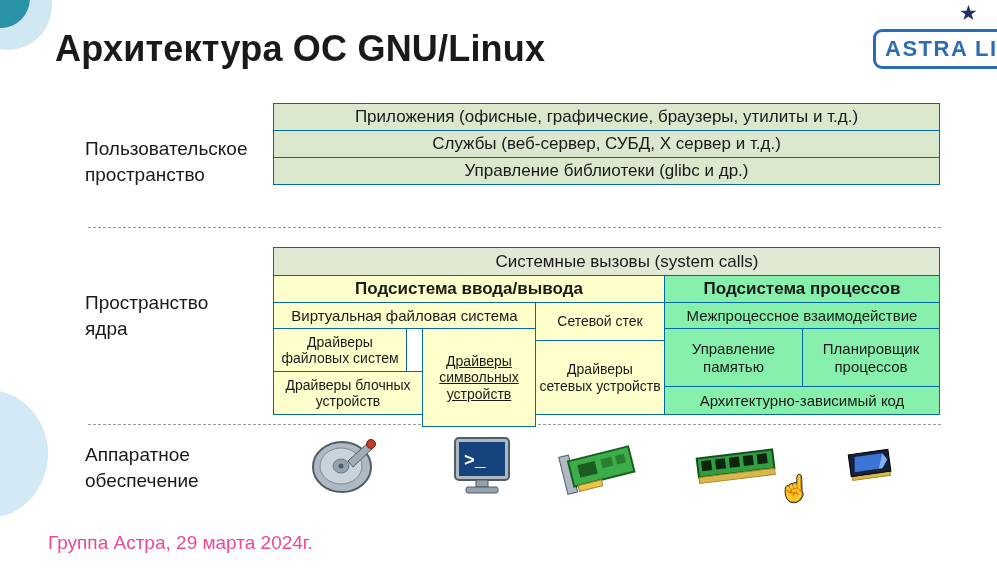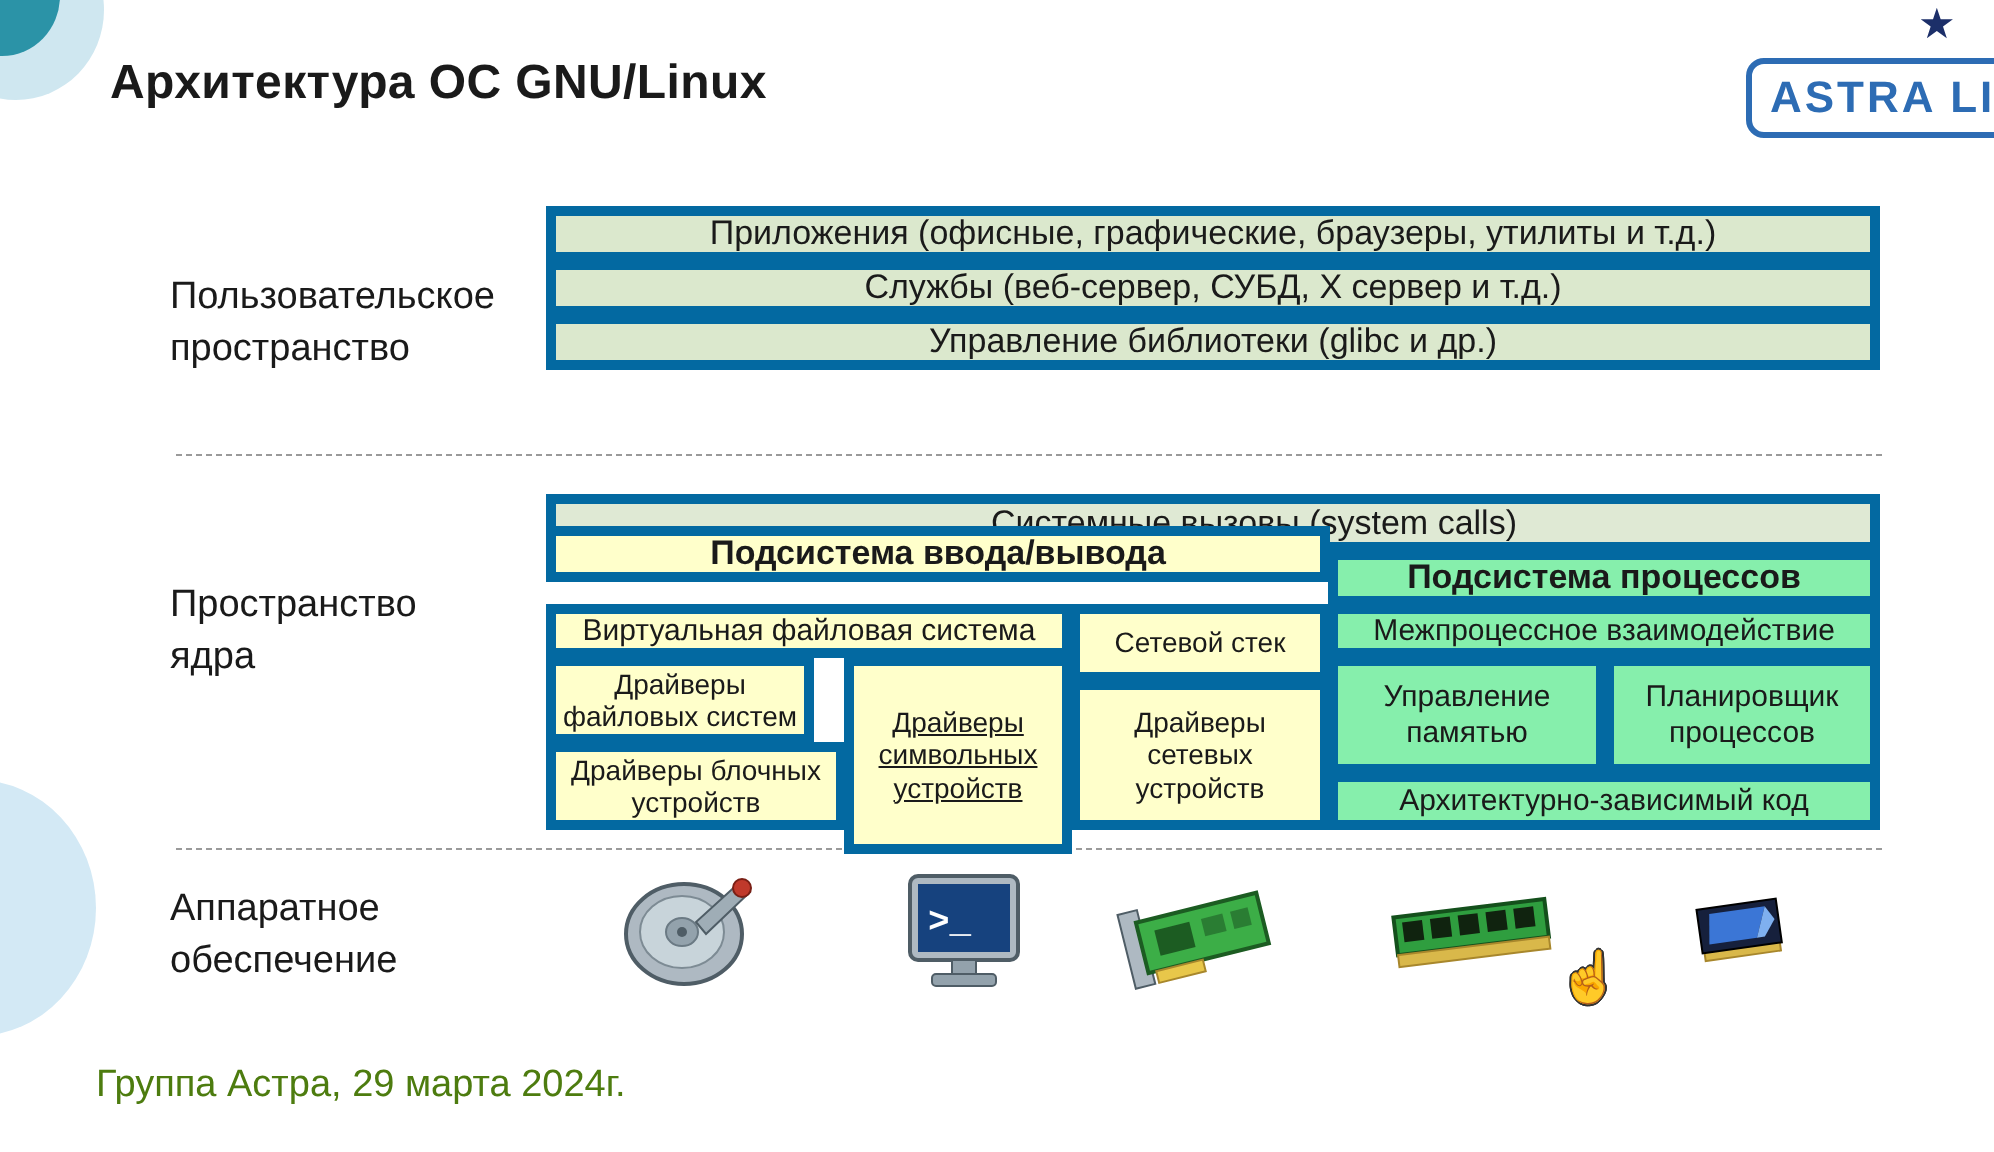--- a/index.html
+++ b/index.html
@@ -5,53 +5,53 @@
   html,body{margin:0;padding:0;background:#e8e8e8;}
   .slide{
     position:relative;width:997px;height:576px;background:#ffffff;
     overflow:hidden;font-family:"Liberation Sans", sans-serif;color:#1a1a1a;
   }
   
   .corner-light{position:absolute;left:-36px;top:-40px;width:88px;height:90px;border-radius:50%;background:#cfe7f0;}
   .corner-teal{position:absolute;left:-28px;top:-32px;width:58px;height:60px;border-radius:50%;background:#2b93a7;}
   .left-blob{position:absolute;left:-72px;top:390px;width:120px;height:128px;border-radius:50%;background:#d3e9f5;}
 
-  .title{position:absolute;left:55px;top:28px;font-size:24px;font-weight:bold;letter-spacing:.2px;}
+  .title{position:absolute;left:55px;top:28px;font-size:36px;font-weight:bold;letter-spacing:.2px;}
 
   
   .logo-box{position:absolute;left:873px;top:29px;width:150px;height:40px;background:#fff;
     border:3px solid #2d6cb4;border-radius:9px;display:flex;align-items:center;padding-left:9px;box-sizing:border-box;}
   .logo-text{color:#2d6cb4;font-weight:bold;font-size:22px;letter-spacing:1.5px;}
   .logo-star{position:absolute;left:959px;top:2px;font-size:21px;color:#1c2f69;line-height:1;}
 
   .side-label{position:absolute;font-size:19px;line-height:1.35;white-space:pre-line;}
   .lbl-user{left:85px;top:136px;width:200px;}
   .lbl-kernel{left:85px;top:290px;width:200px;}
   .lbl-hw{left:85px;top:442px;width:200px;}
 
   .dash{position:absolute;left:88px;width:853px;border-top:1px dashed #9a9a9a;height:0;}
   .dash1{top:227px;}
   .dash2{top:424px;}
 
   .cell{position:absolute;display:flex;align-items:center;justify-content:center;text-align:center;
-    border:5px solid #0369a1;box-sizing:border-box;line-height:1.15;padding:1px 3px;}
+    border:1px solid #0369a1;box-sizing:border-box;line-height:1.15;padding:1px 3px;}
   .green{background:#dbe8cd;}
   .sage{background:#dfe9d4;}
   .yellow{background:#ffffcb;}
   .pink{background:#86efac;}
   .f17{font-size:17px;}
   .f15{font-size:15px;}
   .f14{font-size:14px;}
   .hdr{font-weight:bold;font-size:17px;}
 
   .hw-icon{position:absolute;}
   .cursor{position:absolute;left:779px;top:474px;font-size:25px;color:#ffffff;
     text-shadow:-1px 0 0 #333,1px 0 0 #333,0 -1px 0 #333,0 1px 0 #333;}
 
-  .footer{position:absolute;left:48px;top:532px;font-size:19px;color:#4d7c0f;}
+  .footer{position:absolute;left:48px;top:532px;font-size:19px;color:#ec4899;}
 </style>
 </head>
 <body>
 
 <div class="slide">
 
   <div class="corner-light"></div>
   <div class="corner-teal"></div>
   <div class="left-blob"></div>
 
@@ -71,21 +71,21 @@
 
   <div class="dash dash1"></div>
   <div class="dash dash2"></div>
 
   <div class="cell green f17" style="left:273px;top:103px;width:667px;height:28px;">Приложения (офисные, графические, браузеры, утилиты и т.д.)</div>
   <div class="cell green f17" style="left:273px;top:130px;width:667px;height:28px;">Службы (веб-сервер, СУБД, X сервер и т.д.)</div>
   <div class="cell green f17" style="left:273px;top:157px;width:667px;height:28px;">Управление библиотеки (glibc и др.)</div>
 
   <div class="cell sage f17" style="left:273px;top:247px;width:667px;height:29px;padding-left:44px;">Системные вызовы (system calls)</div>
 
-  <div class="cell yellow hdr" style="left:273px;top:263px;width:392px;height:28px;">Подсистема ввода/вывода</div>
+  <div class="cell yellow hdr" style="left:273px;top:275px;width:392px;height:28px;">Подсистема ввода/вывода</div>
   <div class="cell pink hdr" style="left:664px;top:275px;width:276px;height:28px;">Подсистема процессов</div>
 
   <div class="cell yellow f14" style="left:535px;top:302px;width:130px;height:39px;">Сетевой стек</div>
   <div class="cell yellow f15" style="left:273px;top:302px;width:263px;height:27px;">Виртуальная файловая система</div>
   <div class="cell yellow f14" style="left:273px;top:328px;width:134px;height:44px;">Драйверы файловых систем</div>
   <div class="cell yellow f14" style="left:273px;top:371px;width:150px;height:44px;">Драйверы блочных устройств</div>
   <div class="cell yellow f14" style="left:422px;top:328px;width:114px;height:99px;text-decoration:underline;">Драйверы символьных устройств</div>
   <div class="cell yellow f14" style="left:535px;top:340px;width:130px;height:75px;">Драйверы сетевых устройств</div>
 
   <div class="cell pink f15" style="left:664px;top:302px;width:276px;height:27px;">Межпроцессное взаимодействие</div>

